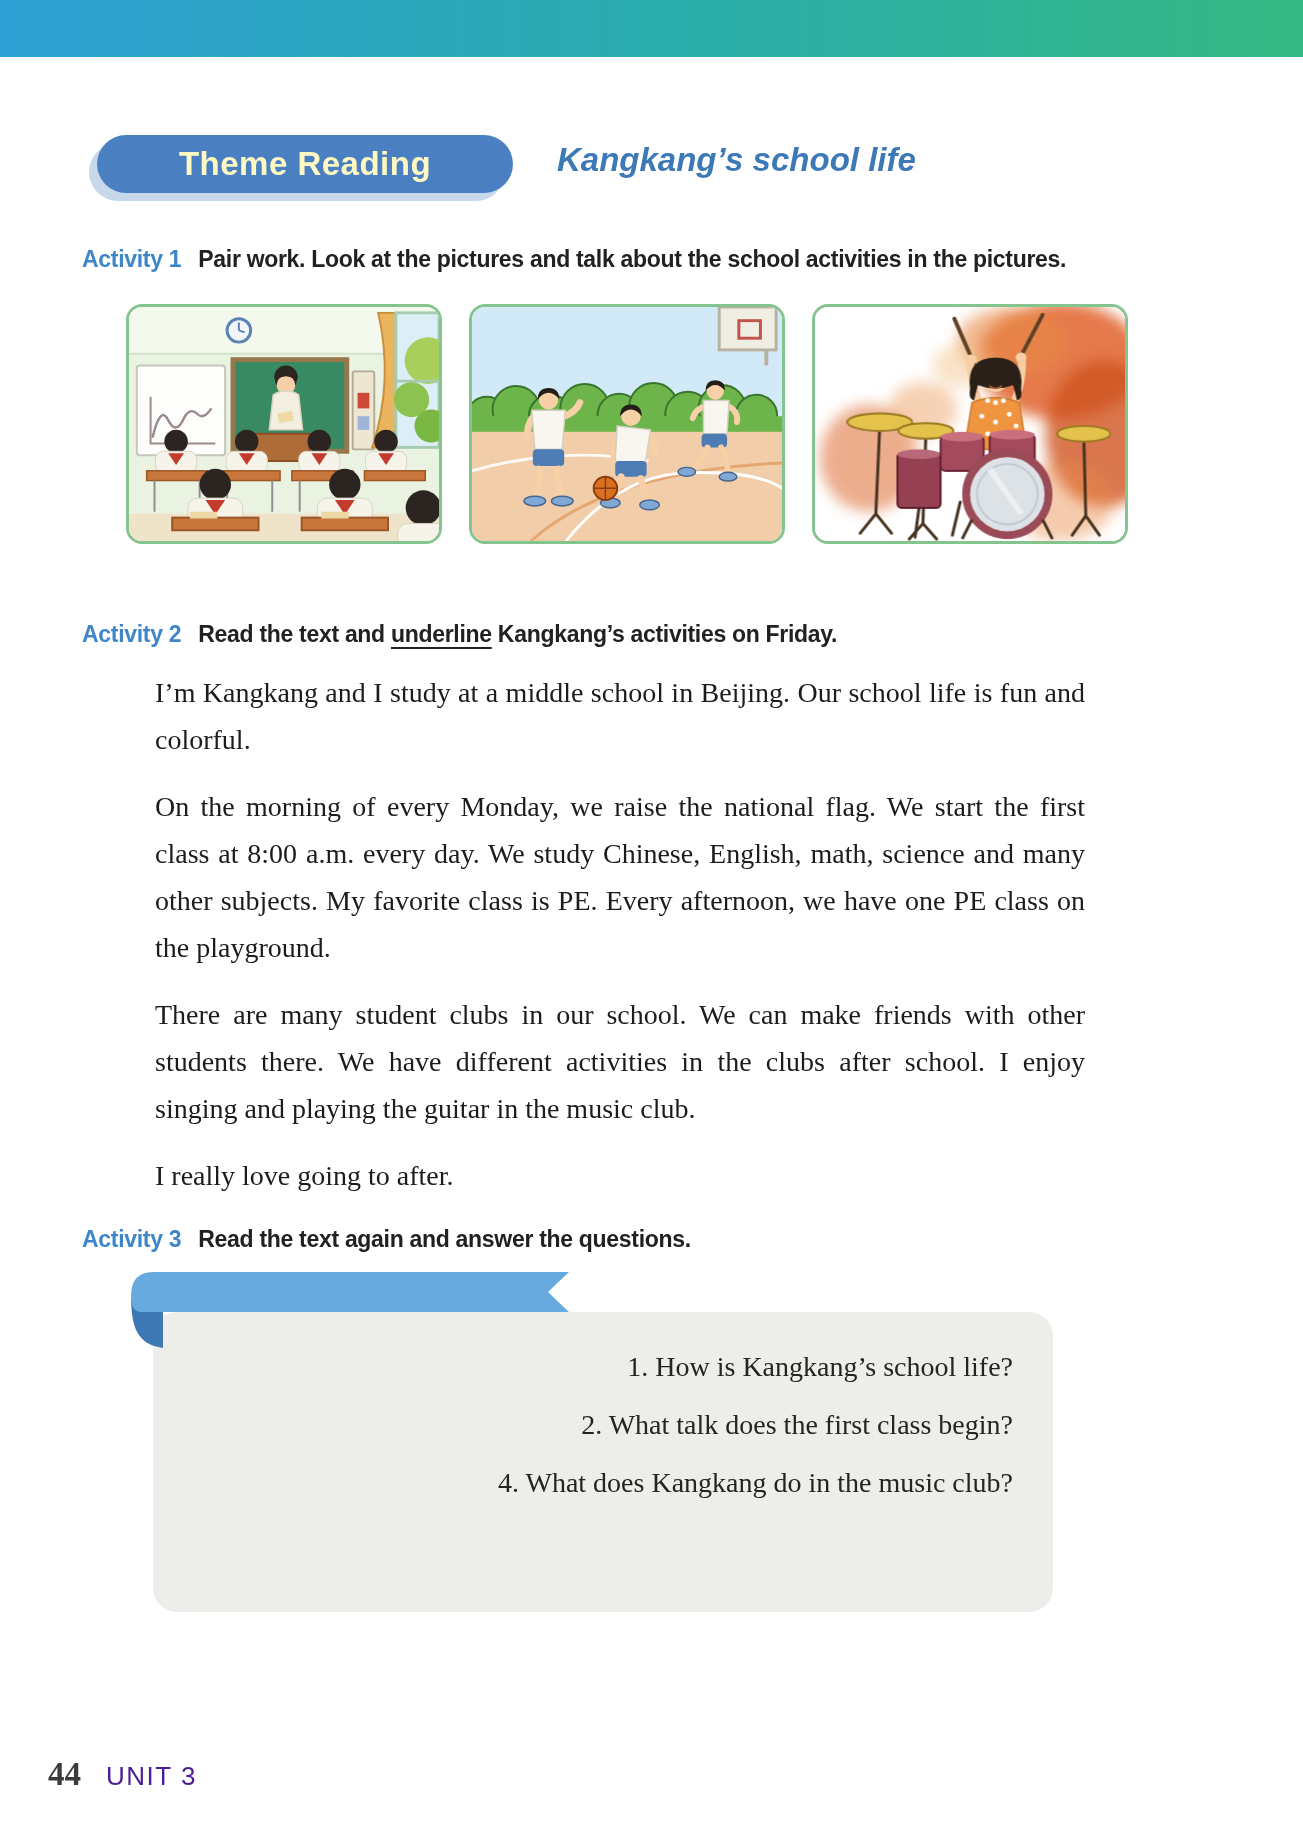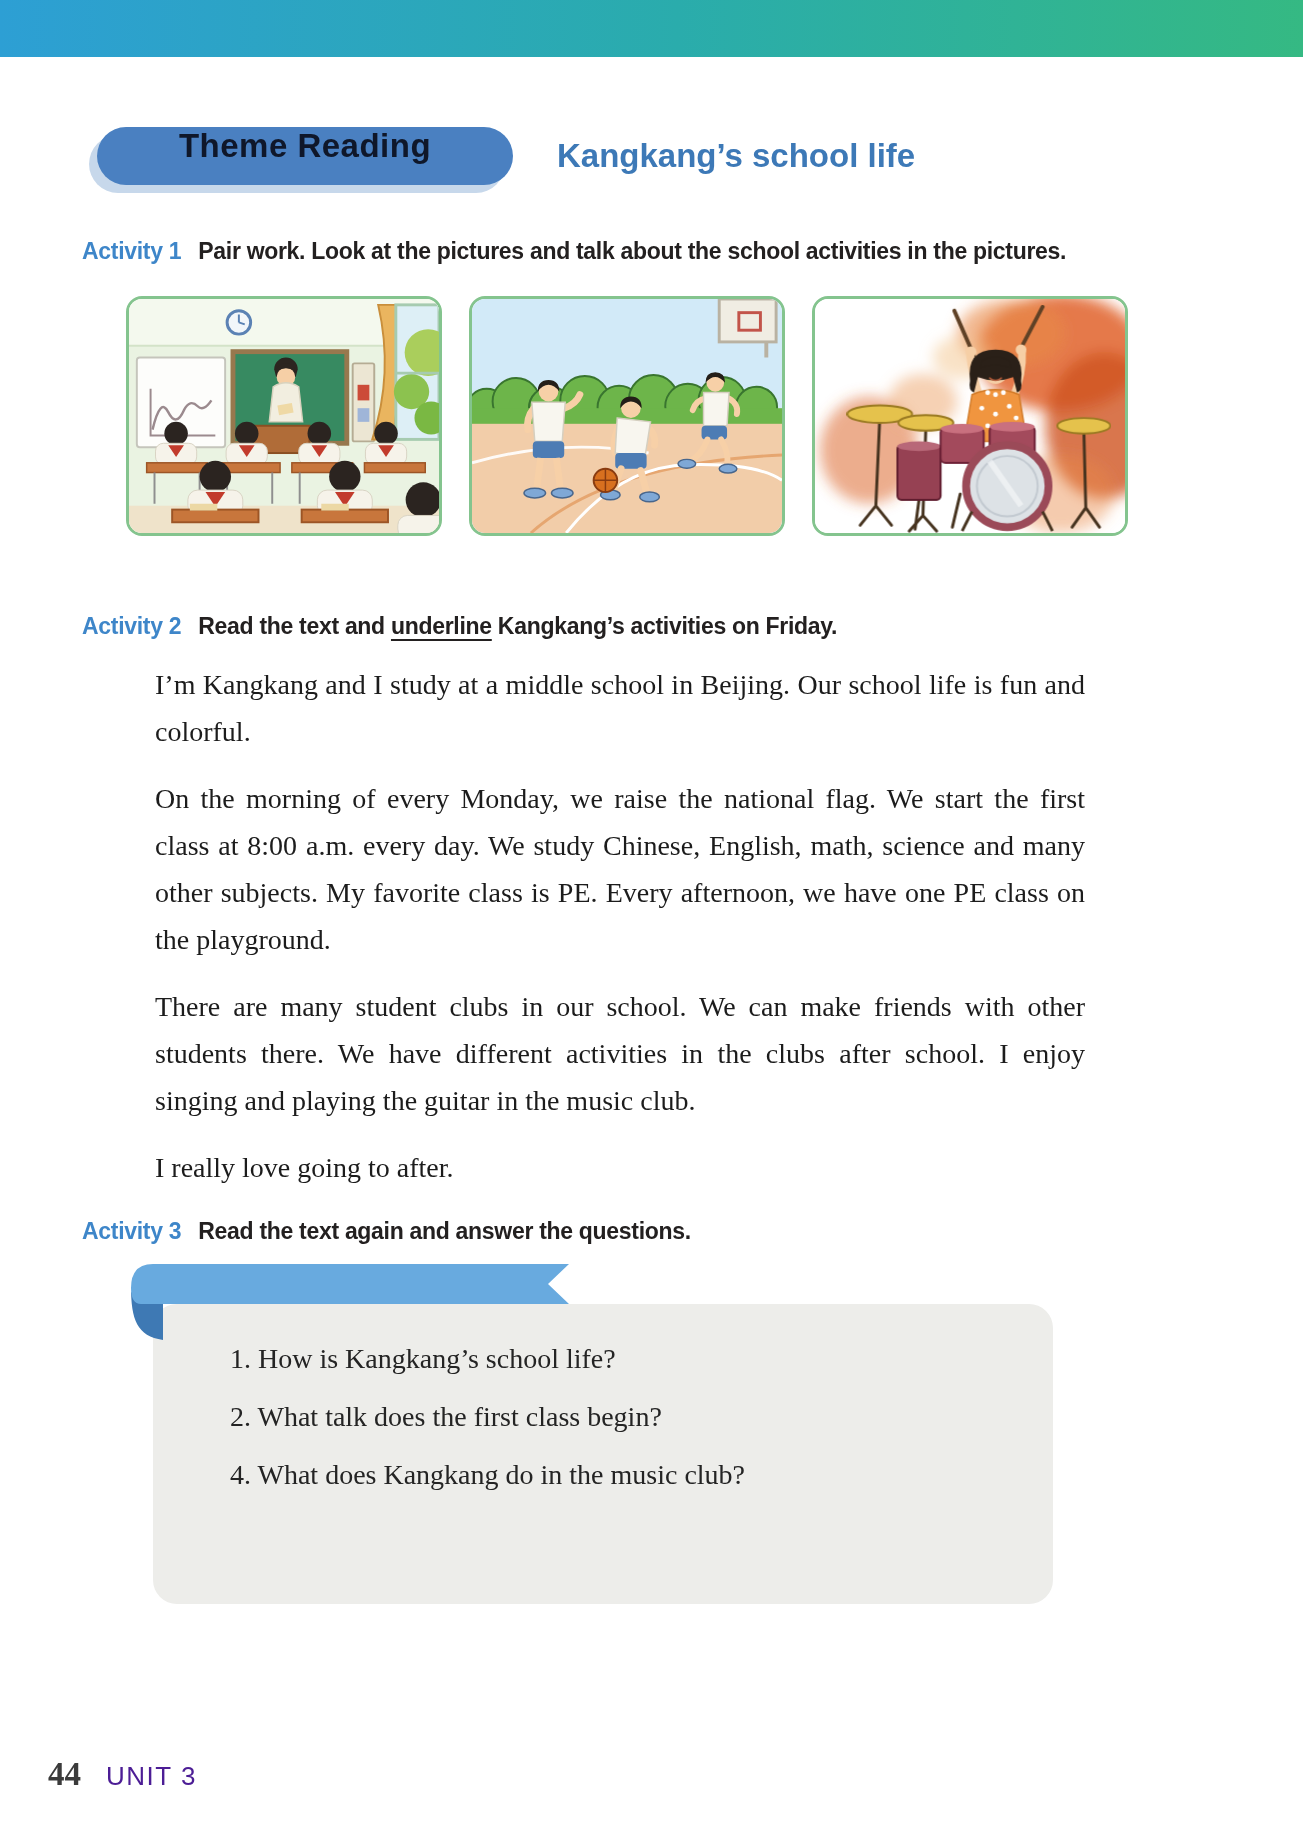--- a/index.html
+++ b/index.html
@@ -7,25 +7,26 @@
   .page {
     position:relative; width:1303px; height:1842px; overflow:hidden;
     background:#fff; font-family:"Liberation Sans", sans-serif;
   }
   .topbar { height:57px; width:100%;
     background:linear-gradient(90deg,#2d9fd4 0%, #2aacac 52%, #35b983 100%); }
 
   .header-row { display:flex; align-items:center; margin:70px 0 0 97px; }
   .badge {
     width:416px; height:58px; border-radius:30px; background:#4a80c1;
-    color:#0f172a; display:flex; align-items:flex-start; justify-content:center;
+    color:#fef9c3; display:flex; align-items:center; justify-content:center;
     font-size:33px; font-weight:bold; letter-spacing:.5px;
     box-shadow:-8px 8px 0 #c7d8eb;
+    margin-top:8px;
   }
-  .page-title { margin-left:44px; color:#3d79b7; font-size:33px; font-weight:bold; }
+  .page-title { margin-left:44px; color:#3d79b7; font-size:33px; font-weight:bold;font-style:italic; }
 
   .activity { margin-left:82px; margin-right:80px; max-width:1120px;
     font-size:23px; font-weight:bold; line-height:41px; color:#232020; letter-spacing:-.3px; }
   .act-label { color:#3e86c9; margin-right:17px; white-space:nowrap; }
   .a1 { margin-top:46px; }
   .a2 { margin-top:70px; }
   .a3 { margin-top:6px; }
   .underlined { text-decoration:underline; text-underline-offset:5px; text-decoration-thickness:2px; }
 
   .pictures { display:flex; gap:27px; margin:24px 0 0 126px; }
@@ -33,21 +34,21 @@
     overflow:hidden; background:#fff; flex:0 0 auto; }
   .pic svg { display:block; width:100%; height:100%; }
 
   .reading { margin:14px 12px 0 155px; width:930px; text-align:justify;
     font-family:"Liberation Serif","DejaVu Serif",serif;
     font-size:28px; line-height:47px; color:#1c1c1c; }
   .reading p { margin:0 0 20px 0; }
 
   .question-area { position:relative; margin:52px 0 0 153px; width:900px; }
   .qbox { position:relative; z-index:1; background:#ededea; border-radius:24px;
-    height:300px; padding:38px 40px 0 77px; }
+    height:300px; padding:38px 40px 0 77px;text-align:right; }
   .q { font-family:"Liberation Serif","DejaVu Serif",serif; font-size:28px;
     line-height:34px; color:#242424; margin:0 0 24px 0; }
   .ribbon { position:absolute; left:-28px; top:-42px; width:446px; height:84px; z-index:2; }
 
   .footer { position:absolute; left:48px; top:1756px; display:flex; align-items:baseline; }
   .pagenum { font-size:33px; font-weight:600; color:#3b3b3b;font-family:Liberation Serif, serif; }
   .unit { font-size:26px; color:#4c1d95; margin-left:25px; letter-spacing:1.5px; }
 </style>
 </head>
 <body>

